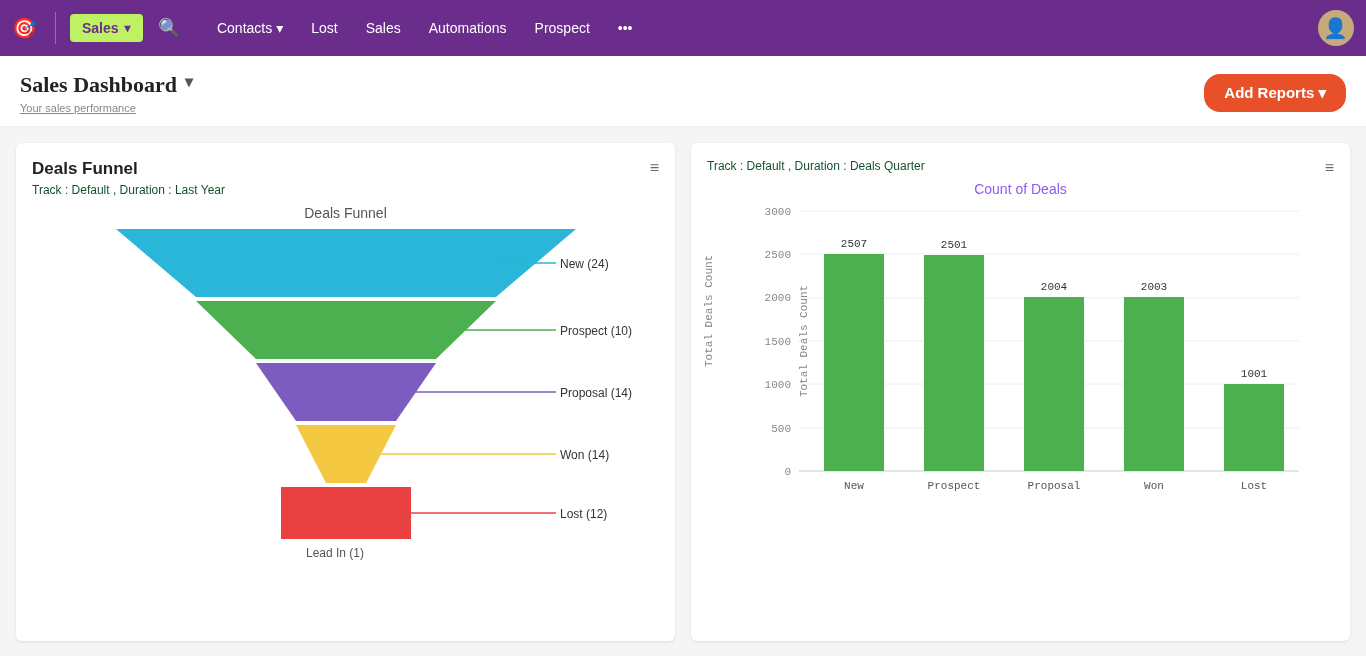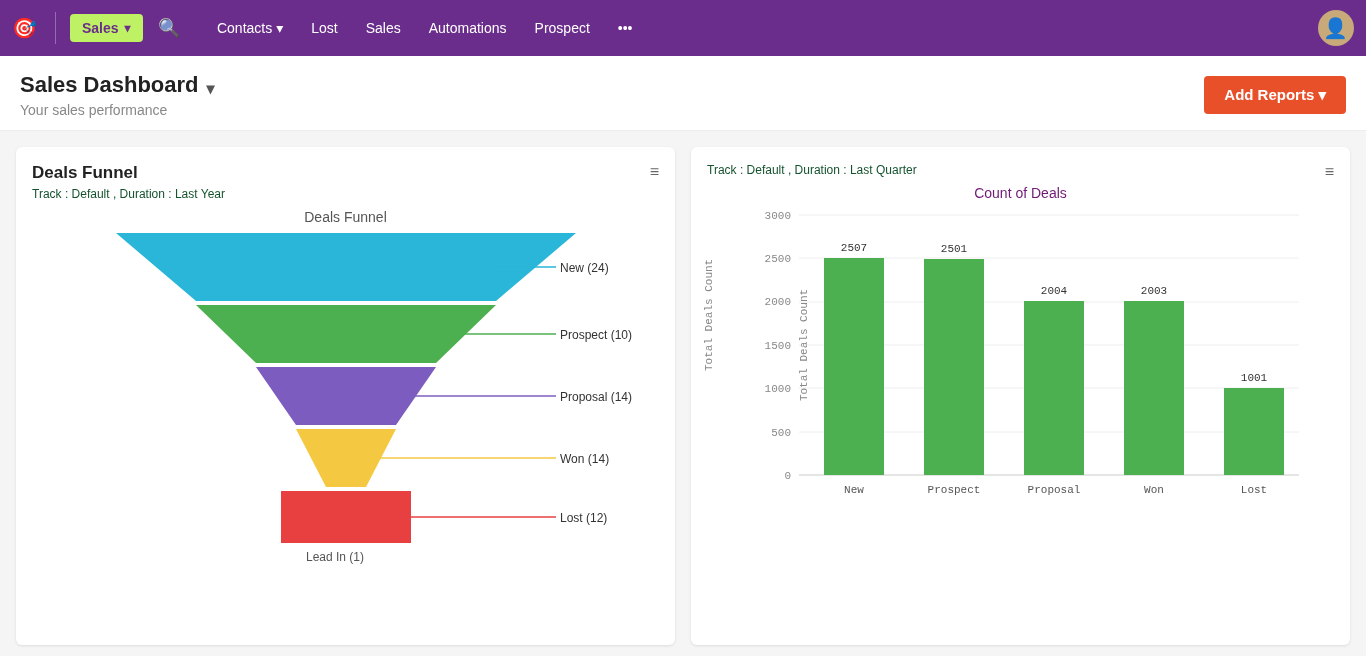--- a/index.html
+++ b/index.html
@@ -80,33 +80,35 @@
       align-items: center;
       justify-content: space-between;
       border-bottom: 1px solid #eee;
     }
     .page-title-group {}
     .page-title {
       font-size: 22px;
       font-weight: 700;
       color: #222;
       display: flex;
-      align-items: flex-end;
+      align-items: flex-start;
       gap: 8px;
+      font-family: Liberation Serif, serif;
     }
     .page-subtitle {
-      font-size: 14px;
+      font-size: 11px;
       color: #888;
       margin-top: 4px;
+      text-decoration: underline;
     }
     .add-reports-btn {
       background: #e8502a;
       color: white;
       border: none;
-      border-radius: 4px;
+      border-radius: 16px;
       padding: 10px 20px;
       font-size: 15px;
       font-weight: 600;
       cursor: pointer;
       display: flex;
       align-items: center;
       gap: 6px;
     }
 
     
@@ -161,21 +163,21 @@
       color: #555;
       margin-bottom: 8px;
     }
     .funnel-svg {
       display: block;
       margin: 0 auto;
     }
     .bar-chart-title {
       text-align: center;
       font-size: 14px;
-      color: #701a75;
+      color: #8b5cf6;
       margin-bottom: 4px;
     }
     .chevron-down { font-size: 12px; }
   </style>
 </head>
 <body>
 
 <nav class="navbar">
   <span class="nav-logo">🎯</span>
   <div class="nav-divider"></div>
@@ -256,21 +258,21 @@
         <text x="524" y="289" font-size="12" fill="#333">Lost (12)</text>
 
         <text x="270" y="328" font-size="12" fill="#555">Lead In (1)</text>
       </svg>
     </div>
   </div>
 
   <div class="card card-right">
     <div class="card-header">
       <div>
-        <div class="card-subtitle">Track : Default , Duration : Last Quarter</div>
+        <div class="card-subtitle">Track : Default , Duration : Deals Quarter</div>
       </div>
       <span class="menu-icon">≡</span>
     </div>
     <div class="bar-chart-title">Count of Deals</div>
     <div style="position:relative; padding-left:52px; padding-bottom:30px;font-family:Liberation Mono, monospace;">
       <div style="position:absolute; left:0; top:50%; transform:translateY(-50%) rotate(-90deg); font-size:11px; color:#888; white-space:nowrap; width:40px; text-align:center; transform-origin: left center; left:2px; top:140px; transform: rotate(-90deg) translate(-50%, 0);">Total Deals Count</div>
       <svg width="560" height="310" viewBox="0 0 560 310">
 
         <line x1="40" y1="10" x2="540" y2="10" stroke="#eee" stroke-width="1"></line>
         <line x1="40" y1="53" x2="540" y2="53" stroke="#eee" stroke-width="1"></line>

